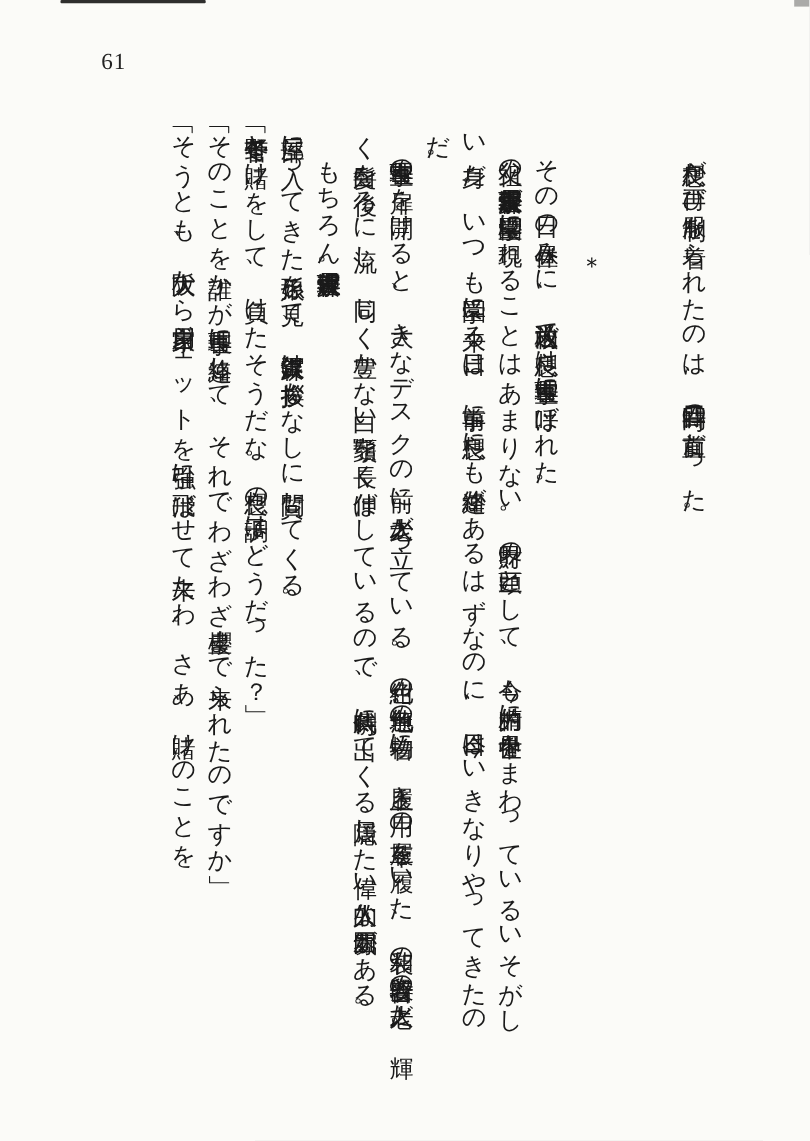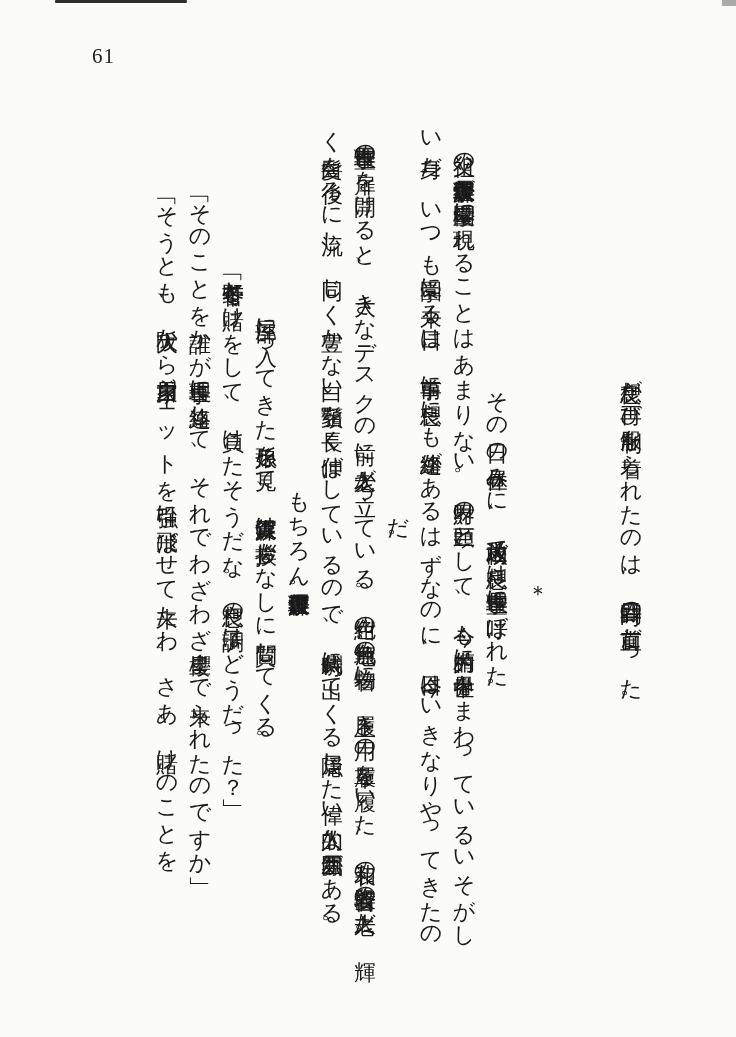--- a/index.html
+++ b/index.html
@@ -9,21 +9,20 @@
     background: #e8e8e6;
   }
   .page {
     position: relative;
     width: 736px;
     height: 1037px;
     background: #fbfbf8;
     overflow: hidden;
     font-family: "Liberation Serif", "DejaVu Serif", serif;
     color: #1a1a1a;
-    text-align: center;
   }
 
   
   .artifact-top-left {
     position: absolute;
     left: 55px; top: 0;
     width: 132px; height: 3px;
     background: rgba(10,10,10,0.85);
     border-radius: 1px;
   }

